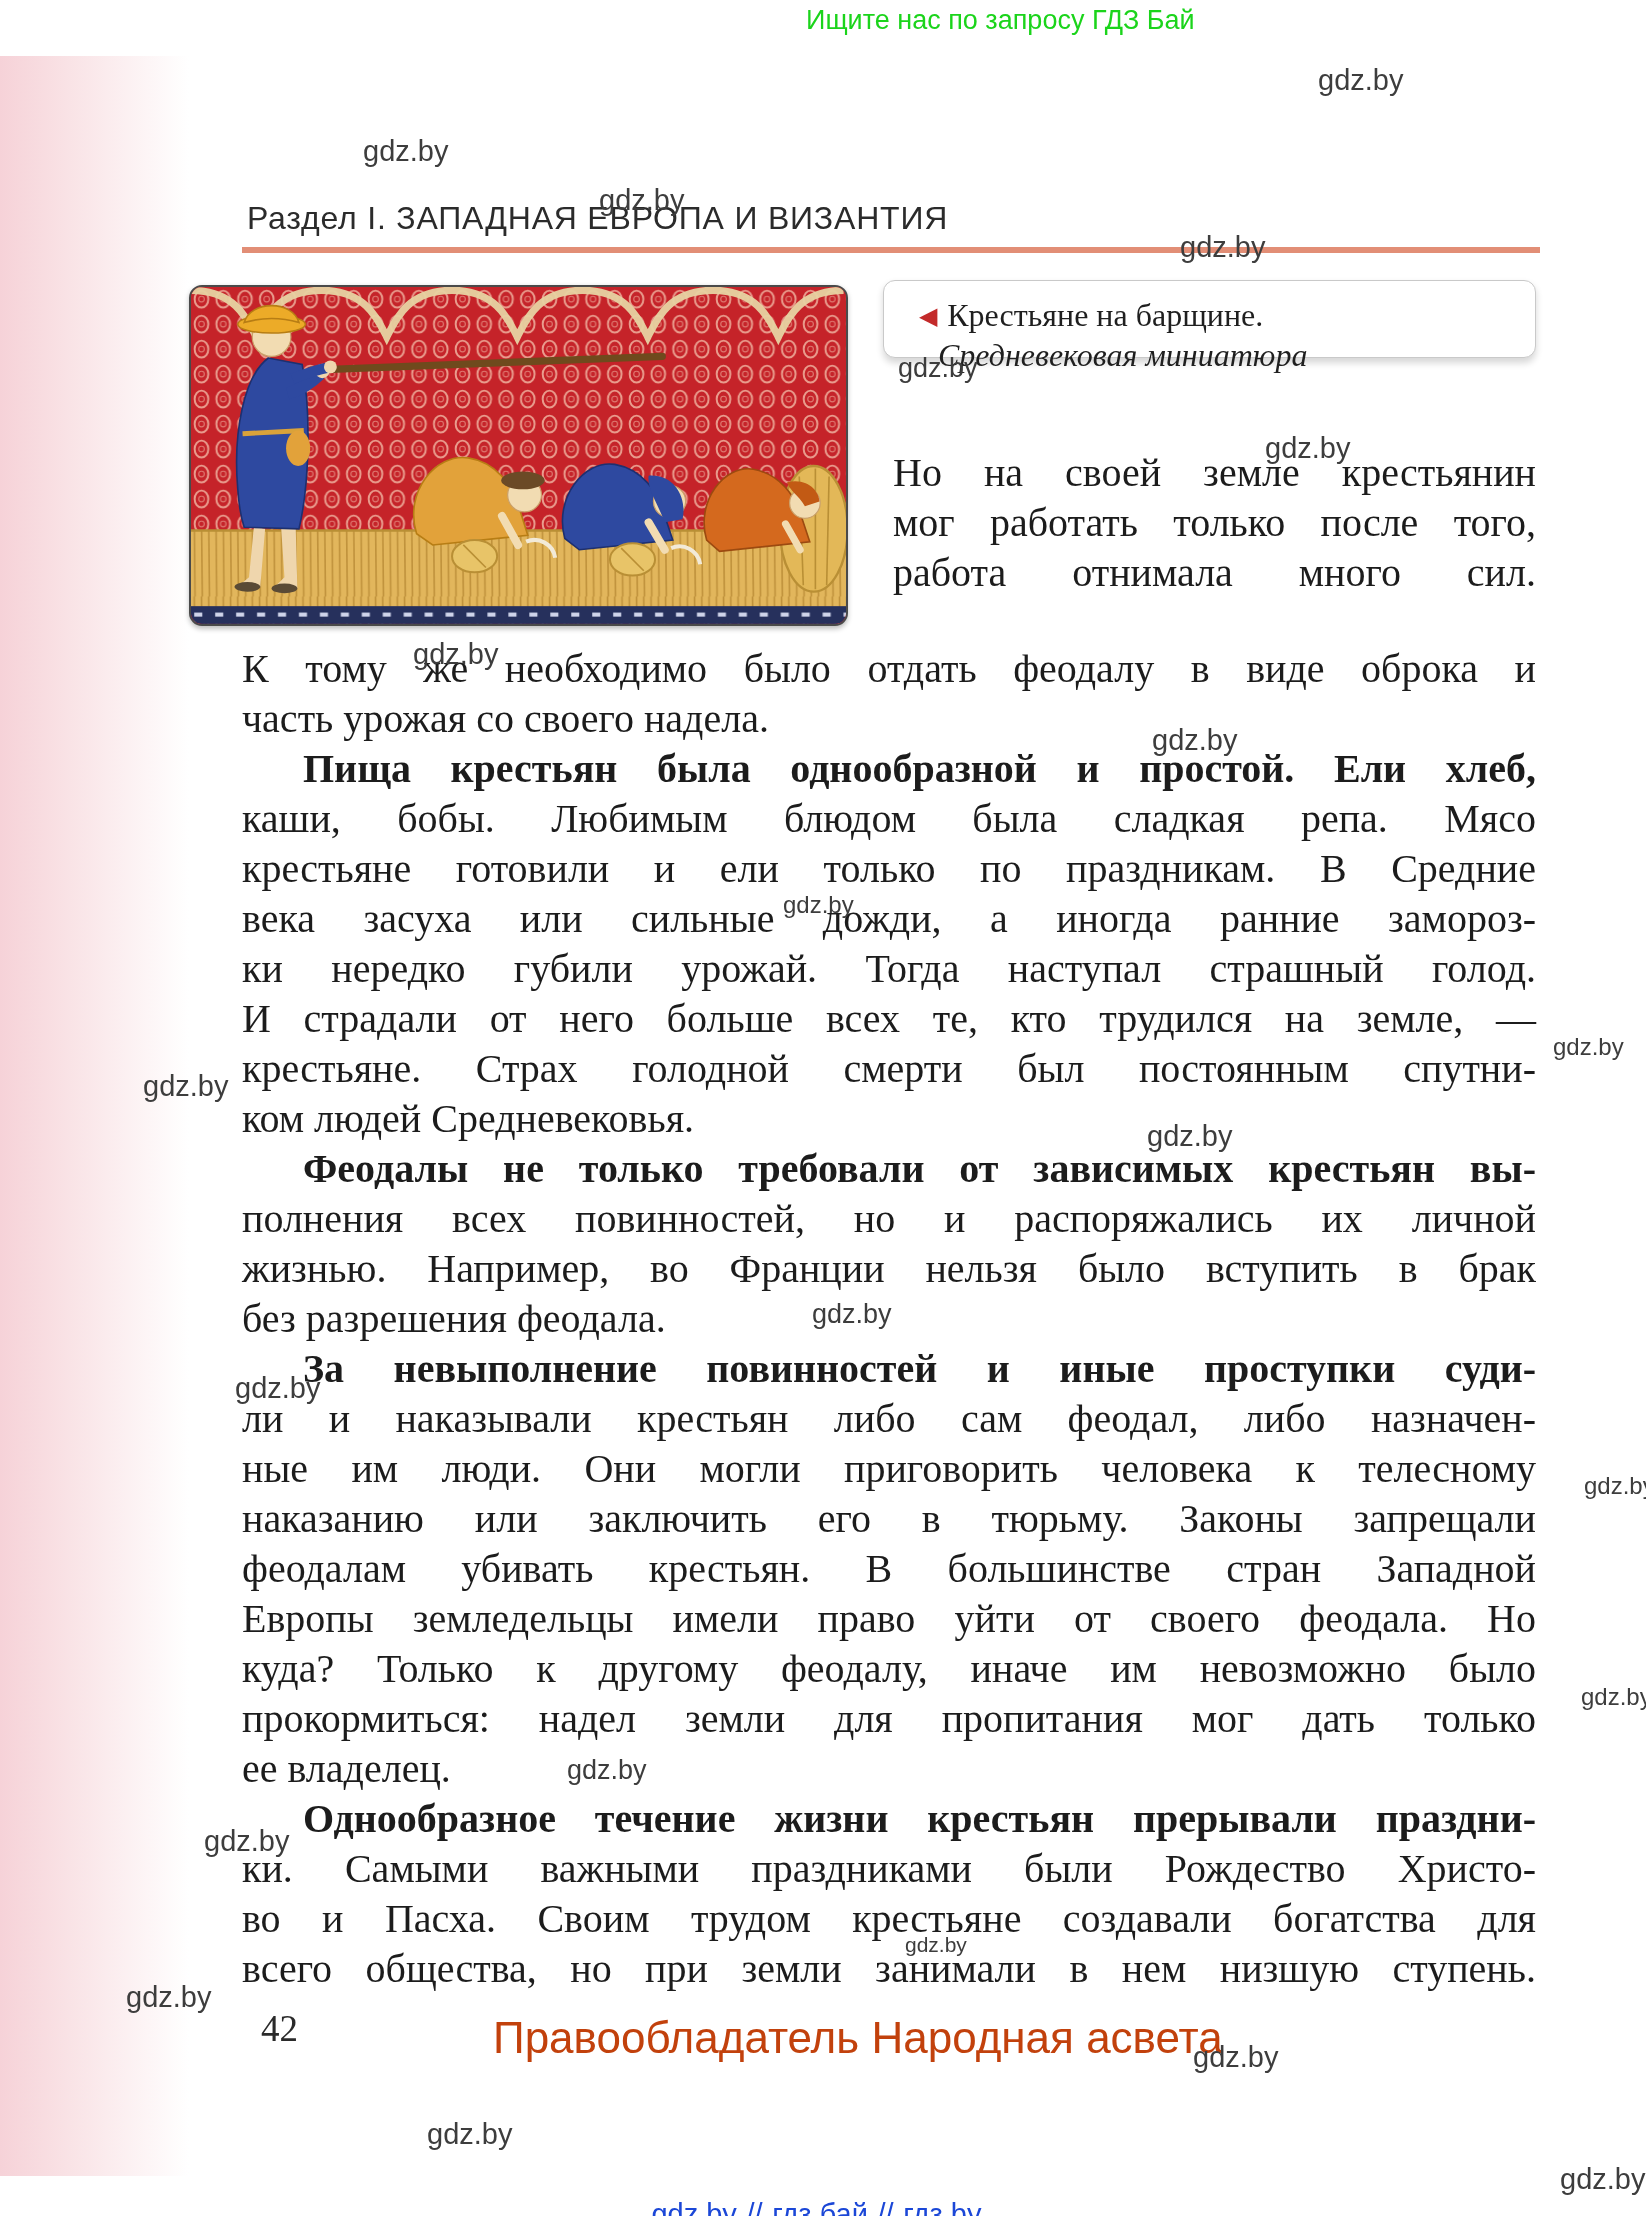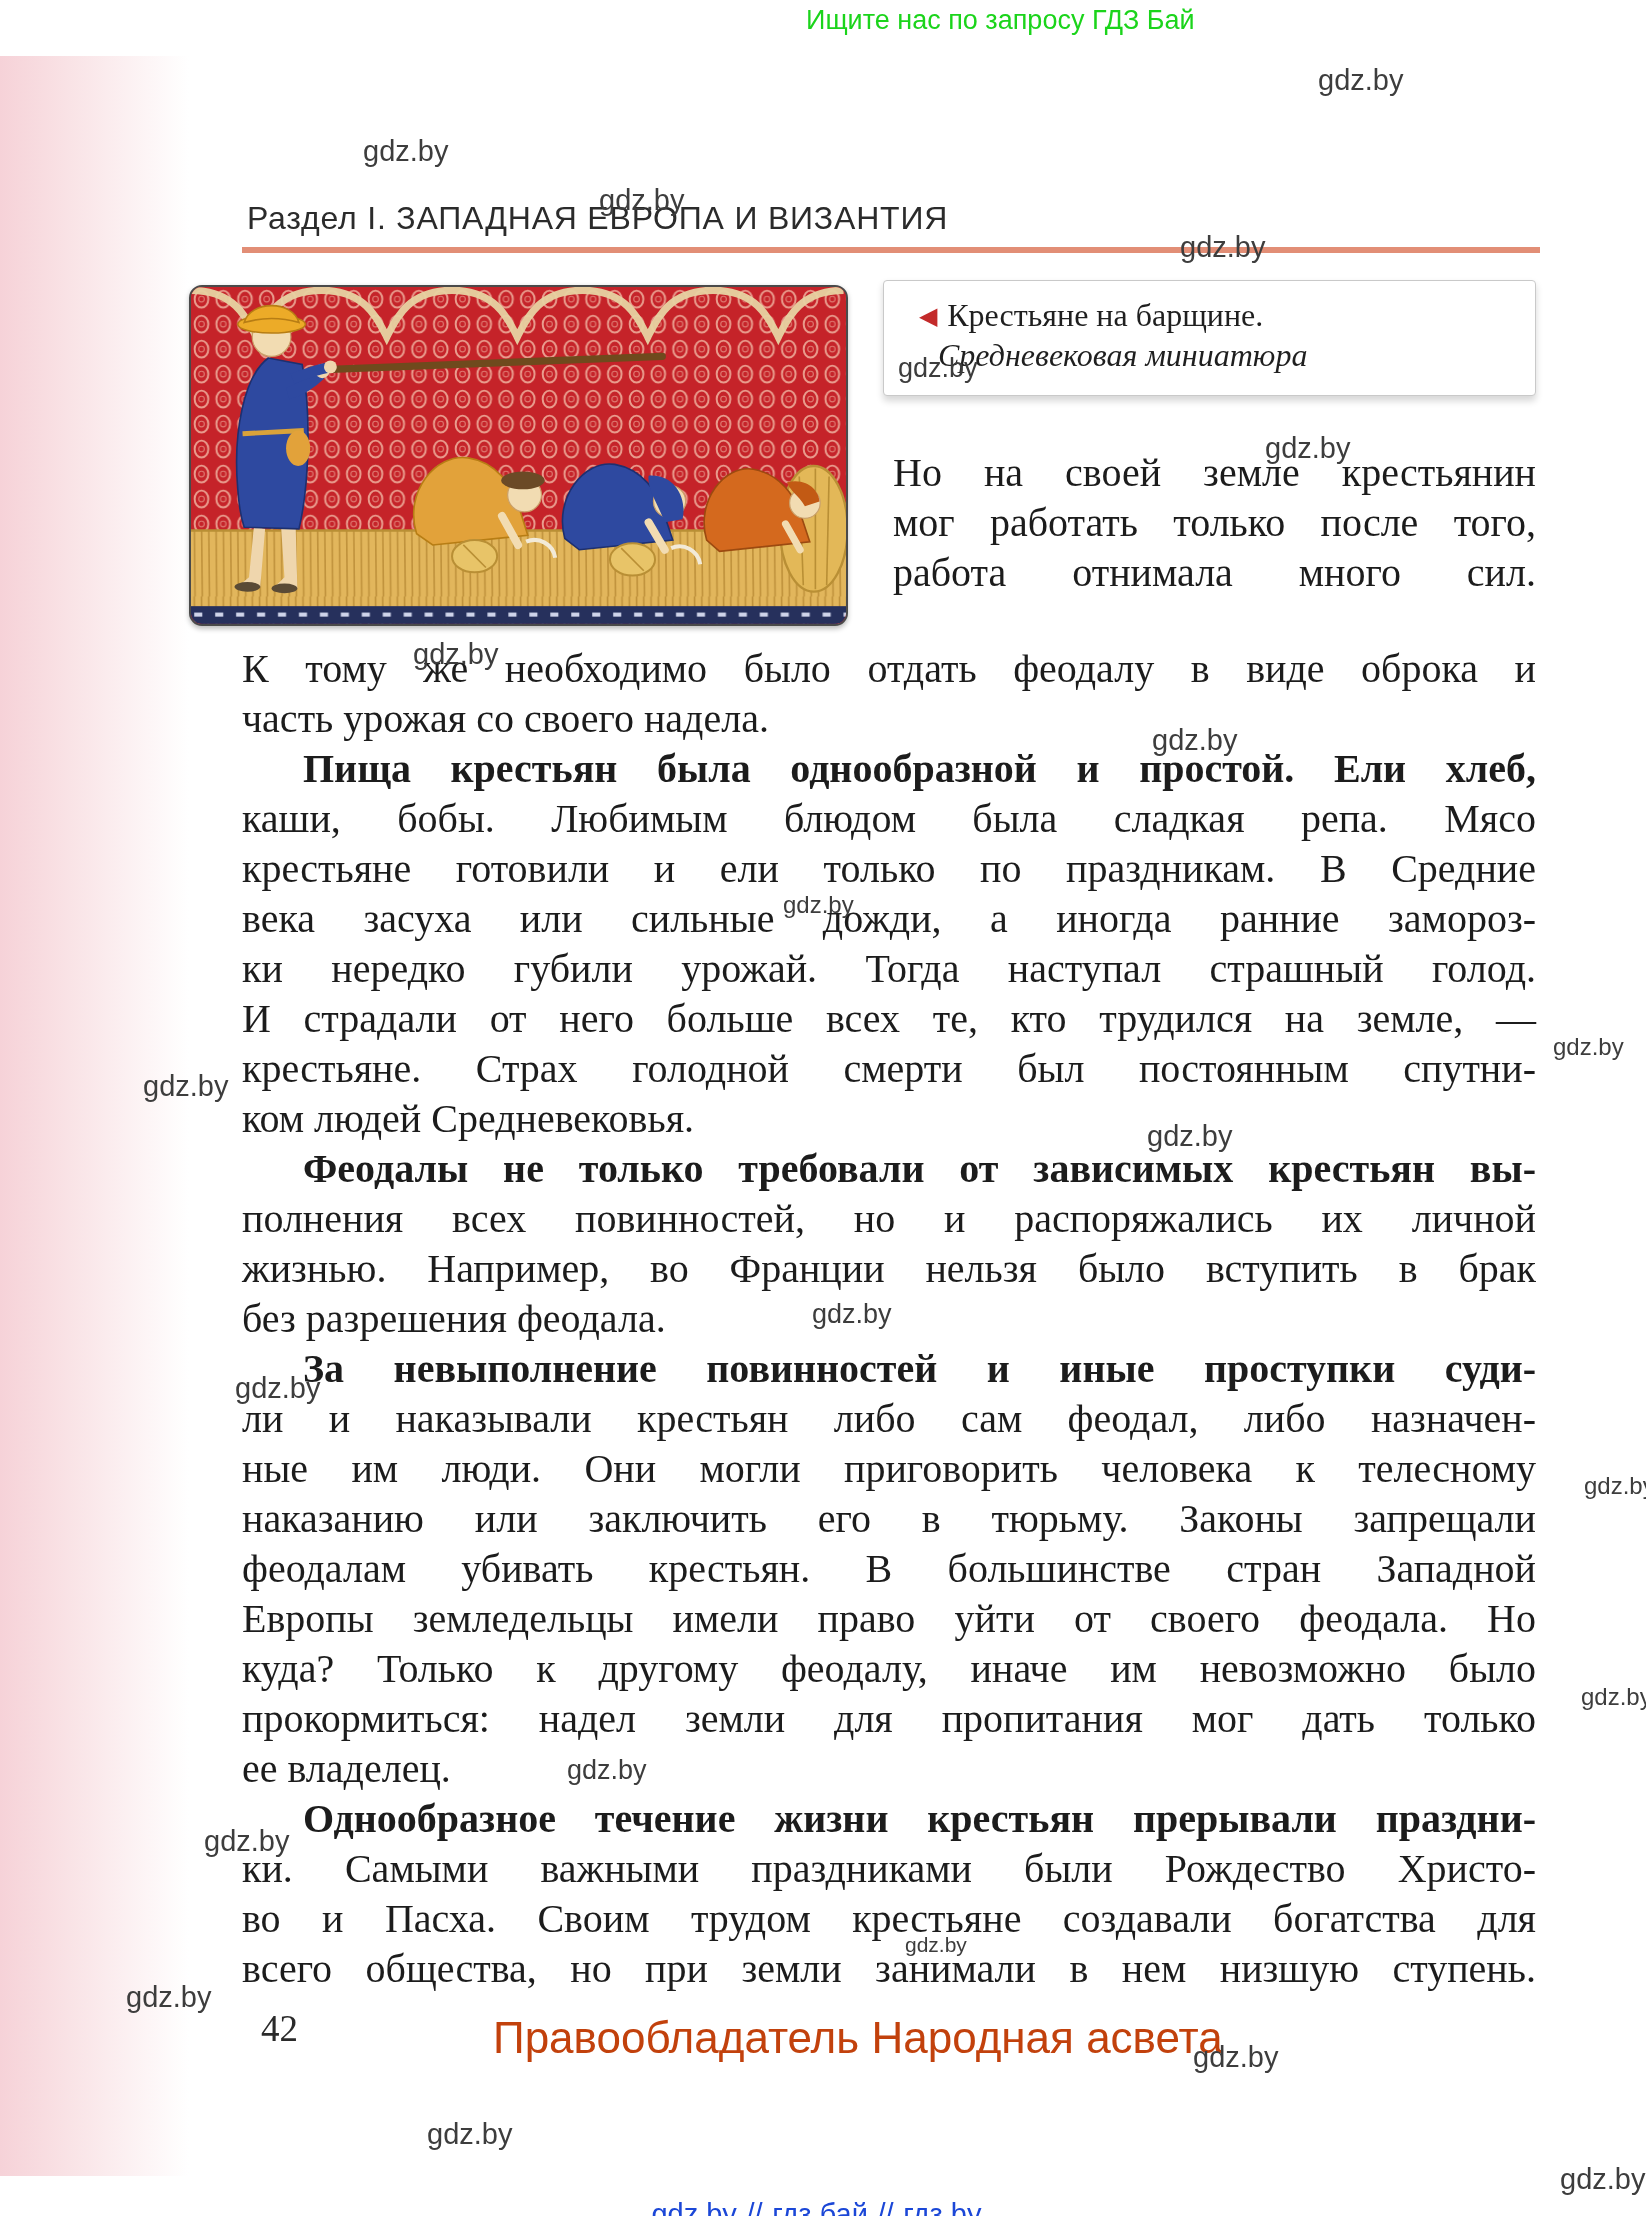--- a/index.html
+++ b/index.html
@@ -13,22 +13,22 @@
           font-size:27px;color:#1bd41b;white-space:nowrap;}
   
   #sec-title{position:absolute;left:247px;top:200px;font-family:"Liberation Sans",sans-serif;
              font-size:32px;color:#2b2b2b;letter-spacing:0.8px;white-space:nowrap;}
   #sec-rule{position:absolute;left:242px;top:247px;width:1298px;height:6.4px;background:#e28e76;}
   
   #figure{position:absolute;left:189px;top:285px;width:655px;height:337px;border-radius:13px;
           overflow:hidden;border:2.4px solid #4a4a4a;box-shadow:0 2.4px 4.8px rgba(0,0,0,.25);background:#c52329;}
   #figure svg{display:block;}
   
-  #caption{position:absolute;left:883px;top:280px;width:653px;height:116px;background:#fff;
-           border:1.6px solid #c9c9c9;border-radius:4px;box-shadow:0 4.8px 7.3px rgba(0,0,0,.16);box-sizing:border-box;}
+  #caption{position:absolute;left:883px;top:280px;width:653px;height:78px;background:#fff;
+           border:1.6px solid #c9c9c9;border-radius:12px;box-shadow:0 4.8px 7.3px rgba(0,0,0,.16);box-sizing:border-box;}
   #caption .l1{margin:16px 0 0 35px;font-size:32px;color:#1f1f1f;}
   #caption .tri{color:#c32a2a;font-size:24px;margin-right:9.7px;position:relative;top:-2.4px;}
   #caption .l2{margin:3.2px 0 0 54px;font-size:32px;font-style:italic;color:#1f1f1f;}
   
   .tblock{position:absolute;font-size:40px;line-height:50px;color:#1c1c1c;}
   #intro-block{left:893px;top:448px;width:643px;}
   #body-block{left:242px;top:644px;width:1294px;}
   .tline{white-space:normal;}
   .tline.j{text-align:justify;text-align-last:justify;}
   .tline.nj{text-align:left;}

